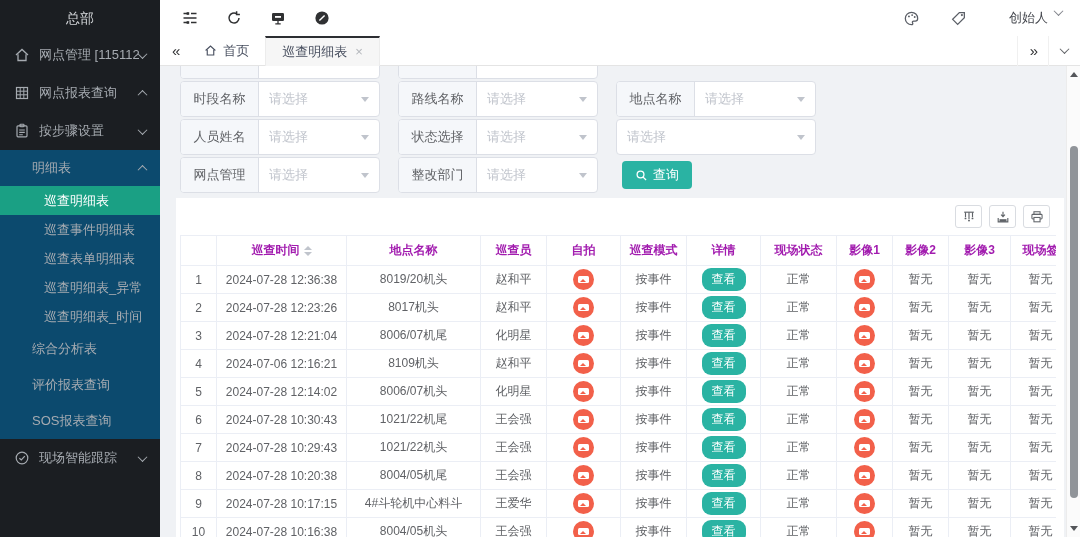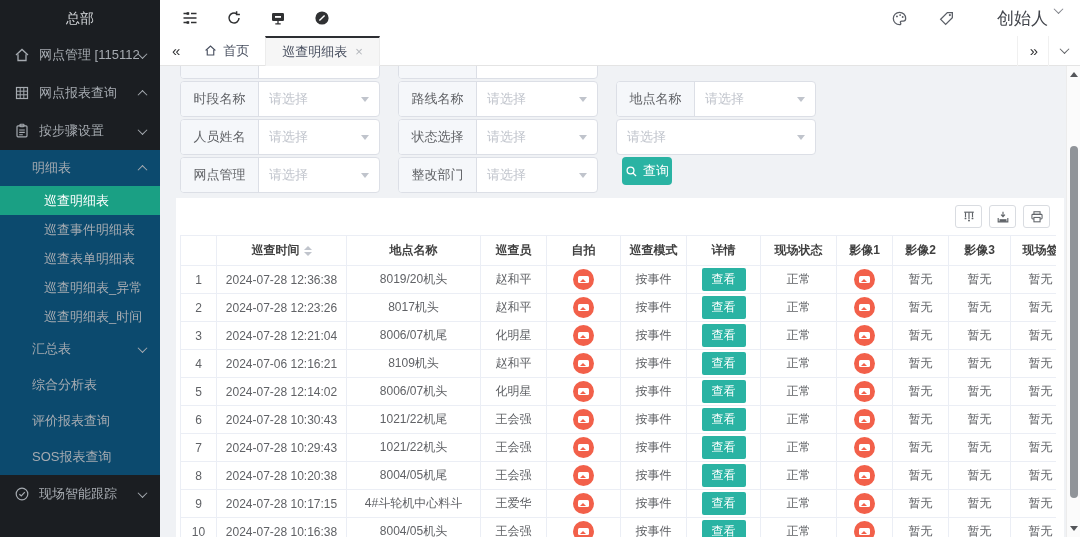--- a/index.html
+++ b/index.html
@@ -22,57 +22,57 @@
   .chev.down { transform:rotate(45deg) translate(-1px,-1px); }
   .chev.up { transform:rotate(-135deg) translate(-1px,-1px); }
 
   
   .main { flex:1; min-width:0; display:flex; flex-direction:column; background:#f0f2f5; position:relative; }
 
   .topbar { height:36px; background:#fff; display:flex; align-items:center; padding:0 18px 0 22px; color:#303133; }
   .topbar .ticon { width:16px; height:16px; margin-right:28px; color:#303133; cursor:pointer; }
   .topbar .spacer { flex:1; }
   .topbar .ricon { width:17px; height:17px; margin-left:30px; color:#5a5e66; cursor:pointer; }
-  .userbox { display:flex; align-items:flex-start; margin-left:42px; color:#43464d; font-size:17px; cursor:pointer; }
+  .userbox { display:flex; align-items:flex-start; margin-left:42px; color:#43464d; font-size:13px; cursor:pointer; }
   .userbox .chev { margin-left:7px; color:#80838a; }
 
   .tabsbar { height:30px; background:#fff; border-bottom:1px solid #e4e4e4; display:flex; align-items:center; font-size:13px; color:#495060; }
   .collapse-arrow { padding:0 10px 0 12px; font-size:15px; color:#303133; cursor:pointer; letter-spacing:-2px; }
   .tab { height:30px; display:flex; align-items:center; gap:6px; padding:0 16px; cursor:pointer; }
   .tab.active { background:#f6f6f6; border-top:2px solid #2c2e32; border-left:1px solid #ececec; border-right:1px solid #ececec; }
   .tab .close { color:#b3b6bb; font-size:13px; margin-left:2px; }
   .tabs-spacer { flex:1; }
   .tabctl { padding:0 12px; color:#303133; font-size:15px; cursor:pointer; letter-spacing:-2px; border-left:1px solid #f0f0f0; height:30px; display:flex; align-items:center; }
   .tabctl .chev { color:#606266; }
 
   
   .content { flex:1; padding:0 0 0 20px; overflow:hidden; position:relative; }
   .partial-row { height:13px; overflow:hidden; display:flex; gap:18px; }
   .partial-row .filter-group { margin-top:-23px; }
-  .filter-row { display:flex; gap:18px; margin-top:2px; align-items:flex-start; }
+  .filter-row { display:flex; gap:18px; margin-top:2px; align-items:center; }
   .filter-group { width:200px; height:36px; border:1px solid #dcdfe6; border-radius:4px; background:#fff; display:flex; overflow:hidden; flex-shrink:0; }
   .fg-label { width:78px; background:#f5f7fa; border-right:1px solid #dcdfe6; color:#606266; font-size:13px; display:flex; align-items:center; justify-content:center; flex-shrink:0; }
   .fg-select { flex:1; display:flex; align-items:center; justify-content:space-between; padding:0 10px; color:#c0c4cc; font-size:13px; cursor:pointer; }
   .caret { width:0; height:0; border-left:4px solid transparent; border-right:4px solid transparent; border-top:5px solid #c0c4cc; }
-  .search-btn { height:28px; padding:0 3px; background:#2ab3a3; border:none; border-radius:4px; color:#fff; font-size:13px; display:flex; align-items:center; gap:5px; cursor:pointer; margin-left:6px; }
+  .search-btn { height:28px; padding:0 13px; background:#2ab3a3; border:none; border-radius:4px; color:#fff; font-size:13px; display:flex; align-items:center; gap:5px; cursor:pointer; margin-left:6px; }
 
   .panel { background:#fff; width:888px; margin:5px 0 0 -4px; padding:7px 8px 0 4px; height:420px; }
   .panel-toolbar { display:flex; justify-content:flex-end; gap:7px; padding-right:6px; }
   .tool-btn { width:27px; height:23px; border:1px solid #d9dce1; border-radius:3px; background:#fff; display:flex; align-items:center; justify-content:center; color:#5f6368; cursor:pointer; }
 
   .table-wrap { margin-top:7px; overflow:hidden; width:876px; }
   table { border-collapse:collapse; table-layout:fixed; width:890px; font-size:12px; color:#606266; }
   th, td { border:1px solid #ebeef5; text-align:center; overflow:hidden; white-space:nowrap; }
-  th { height:30px; font-weight:700; color:#404040; background:#fff; }
+  th { height:30px; font-weight:700; color:#a21caf; background:#fff; }
   td { height:28px; }
   .sort { display:inline-flex; flex-direction:column; margin-left:4px; vertical-align:middle; gap:2px; }
   .sort i { width:0; height:0; border-left:4px solid transparent; border-right:4px solid transparent; display:block; }
   .sort .asc { border-bottom:4px solid #c0c4cc; }
   .sort .desc { border-top:4px solid #c0c4cc; }
-  .view-btn { display:inline-block; padding:3px 10px; background:#2ab3a3; color:#fff; border-radius:2px; font-size:12px; cursor:pointer; }
+  .view-btn { display:inline-block; padding:3px 10px; background:#2ab3a3; color:#fff; border-radius:9px; font-size:12px; cursor:pointer; }
   .photo { width:21px; height:21px; border-radius:50%; background:#f2604a; margin:0 auto; position:relative; cursor:pointer; }
   .photo::before { content:""; position:absolute; left:5px; right:5px; top:7px; bottom:7px; background:#fff; border-radius:1.5px; }
   .photo::after { content:""; position:absolute; left:7px; bottom:8px; width:0; height:0; border-left:3px solid transparent; border-right:3px solid transparent; border-bottom:3px solid #f2604a; }
 
   
   .vscroll { position:absolute; right:0; top:66px; width:14px; height:471px; background:#fbfbfb; border-left:1px solid #ececec; z-index:5; }
   .vscroll .arr-up { position:absolute; top:6px; left:3px; width:0; height:0; border-left:4px solid transparent; border-right:4px solid transparent; border-bottom:5px solid #54565a; }
   .vscroll .arr-down { position:absolute; bottom:6px; left:3px; width:0; height:0; border-left:4px solid transparent; border-right:4px solid transparent; border-top:5px solid #54565a; }
   .vscroll .thumb { position:absolute; left:3px; width:8px; border-radius:4px; background:#909499; top:80px; height:352px; cursor:pointer; }
 </style>
@@ -115,24 +115,20 @@
     <nav class="submenu">
         <div class="sub-group">
           <span>明细表</span>
           <i class="chev up"></i>
         </div>
         <div class="sub-leaf active"><span>巡查明细表</span></div>
         <div class="sub-leaf"><span>巡查事件明细表</span></div>
         <div class="sub-leaf"><span>巡查表单明细表</span></div>
         <div class="sub-leaf"><span>巡查明细表_异常</span></div>
         <div class="sub-leaf"><span>巡查明细表_时间</span></div>
-        <div class="sub-group">
-          <span>汇总表</span>
-          <i class="chev down"></i>
-        </div>
         <div class="sub-group">
           <span>综合分析表</span>
         </div>
         <div class="sub-group">
           <span>评价报表查询</span>
         </div>
         <div class="sub-group">
           <span>SOS报表查询</span>
         </div>
       </nav>

